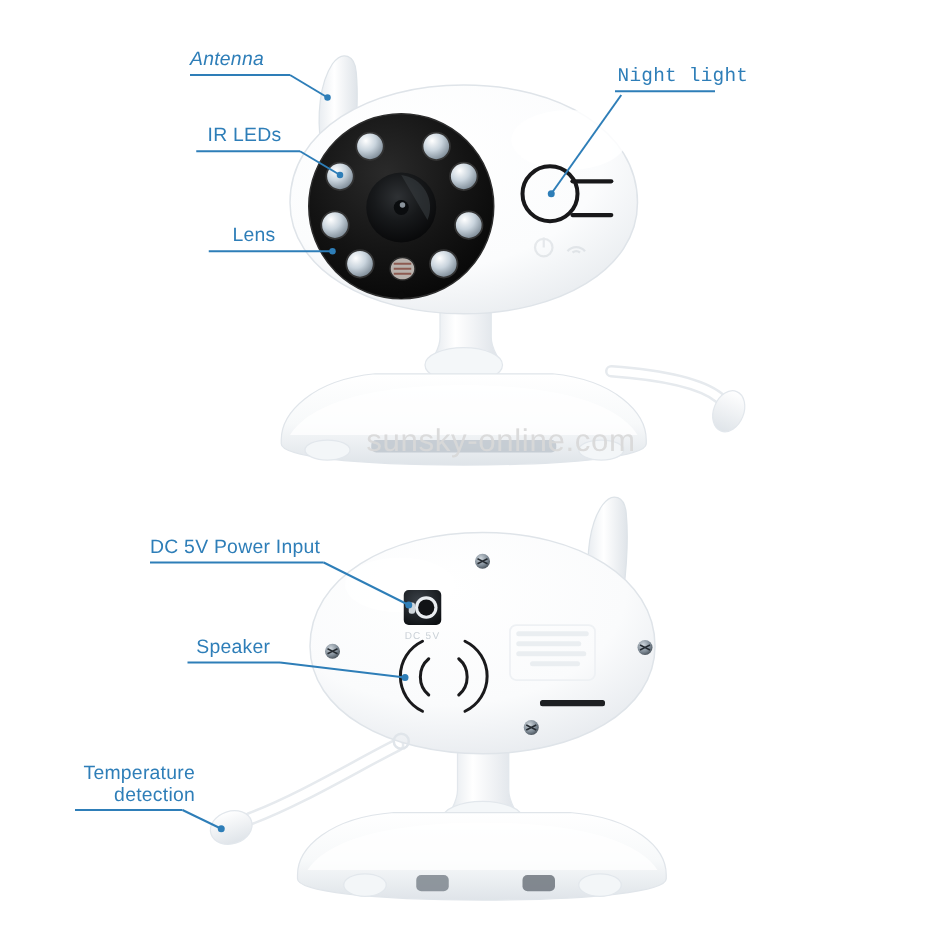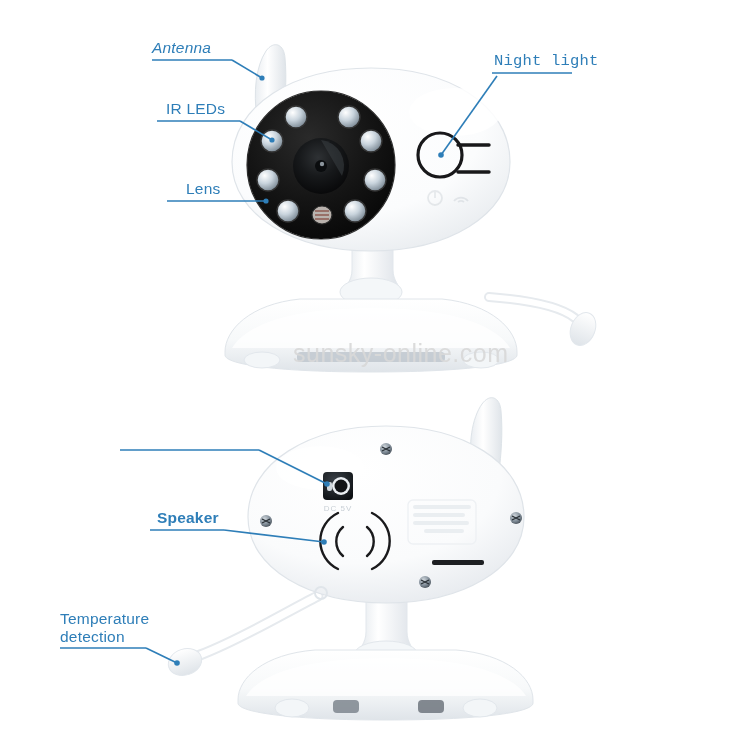--- a/index.html
+++ b/index.html
@@ -7,21 +7,21 @@
     width:750px;height:750px;background:#ffffff;
     font-family:"Liberation Sans", sans-serif;
     position:relative;overflow:hidden;
   }
   #stage{position:absolute;left:0;top:0;width:750px;height:750px;}
   .svg-layer{position:absolute;left:0;top:0;width:750px;height:750px;}
   .callout-text{
     position:absolute;color:#2e7eb8;font-size:15.5px;
     letter-spacing:.2px;white-space:nowrap;line-height:1.18;
   }
-  .callout-text.two-line{white-space:normal;text-align:left;}
+  .callout-text.two-line{white-space:normal;text-align:right;}
   .wm{
     position:absolute;color:#d9d9d9;font-size:25px;letter-spacing:.5px;
     white-space:nowrap;font-family:"Liberation Sans", sans-serif;
     opacity:.92;
   }
 </style>
 </head>
 <body>
 
 <div id="stage">
@@ -229,22 +229,23 @@
   </svg>
 
   <div class="callout-text" style="left:152px;top:39px;font-style:italic;">Antenna</div>
 
   <div class="callout-text" style="left:166px;top:100px;">IR LEDs</div>
 
   <div class="callout-text" style="left:176px;top:180px;margin-left:10px;">Lens</div>
 
   <div class="callout-text" style="left:494px;top:52px;font-family:Liberation Mono, monospace;">Night light</div>
 
-
-  <div class="callout-text" style="left:157px;top:509px;font-weight:bold;">Speaker</div>
+  <div class="callout-text" style="left:120px;top:429px;">DC 5V Power Input</div>
+
+  <div class="callout-text" style="left:157px;top:509px;">Speaker</div>
 
   <div class="callout-text two-line" style="left:60px;top:610px;width:96px;">
     <span>Temperature</span><br>
     <span>detection</span>
   </div>
 
   <div class="wm" style="left:273px;top:339px;margin-left:20px;">sunsky-online.com</div>
 
 </div>
 

